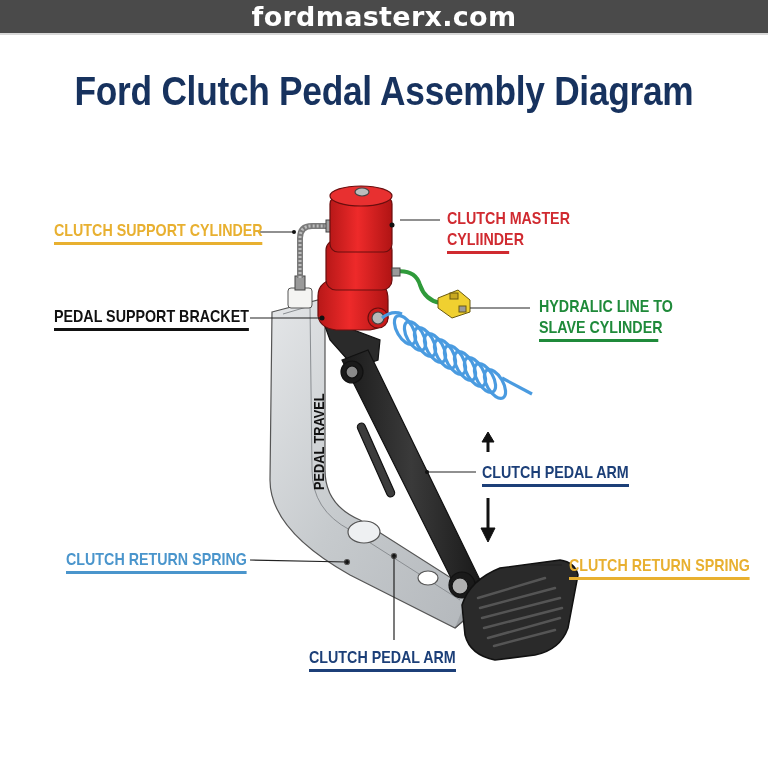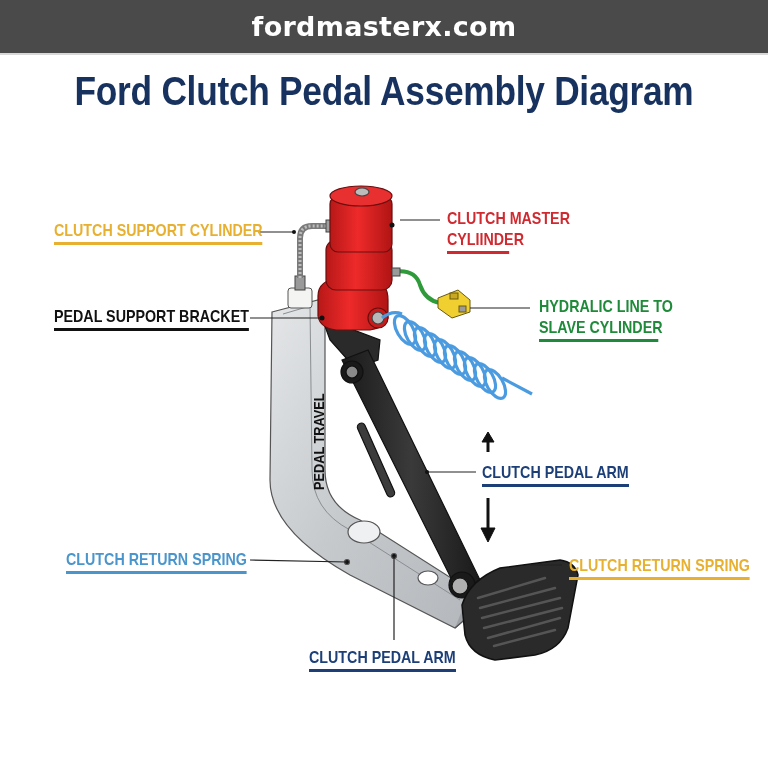--- a/index.html
+++ b/index.html
@@ -1,20 +1,20 @@
 <!DOCTYPE html>
 <html><head>
 <meta charset="utf-8">
 <style>
   * { margin: 0; padding: 0; box-sizing: border-box; }
   html, body { width: 768px; height: 768px; overflow: hidden; background: #ffffff; }
   body { position: relative; font-family: "Liberation Sans", "DejaVu Sans", sans-serif; }
 
   .site-bar {
-    position: absolute; left: 0; top: 0; width: 768px; height: 55px;
+    position: absolute; left: 0; top: 0; width: 768px; height: 35px;
     background: #4a4a4a; border-bottom: 2px solid #d8d8d8;
     display: flex; align-items: center; justify-content: center;
   }
   .site-bar span {
     color: #ffffff; font-family: "DejaVu Sans", sans-serif; font-weight: bold;
     font-size: 27px; letter-spacing: 0.3px;
   }
 
   .title {
     position: absolute; left: 0; top: 68px; width: 768px; text-align: center;

